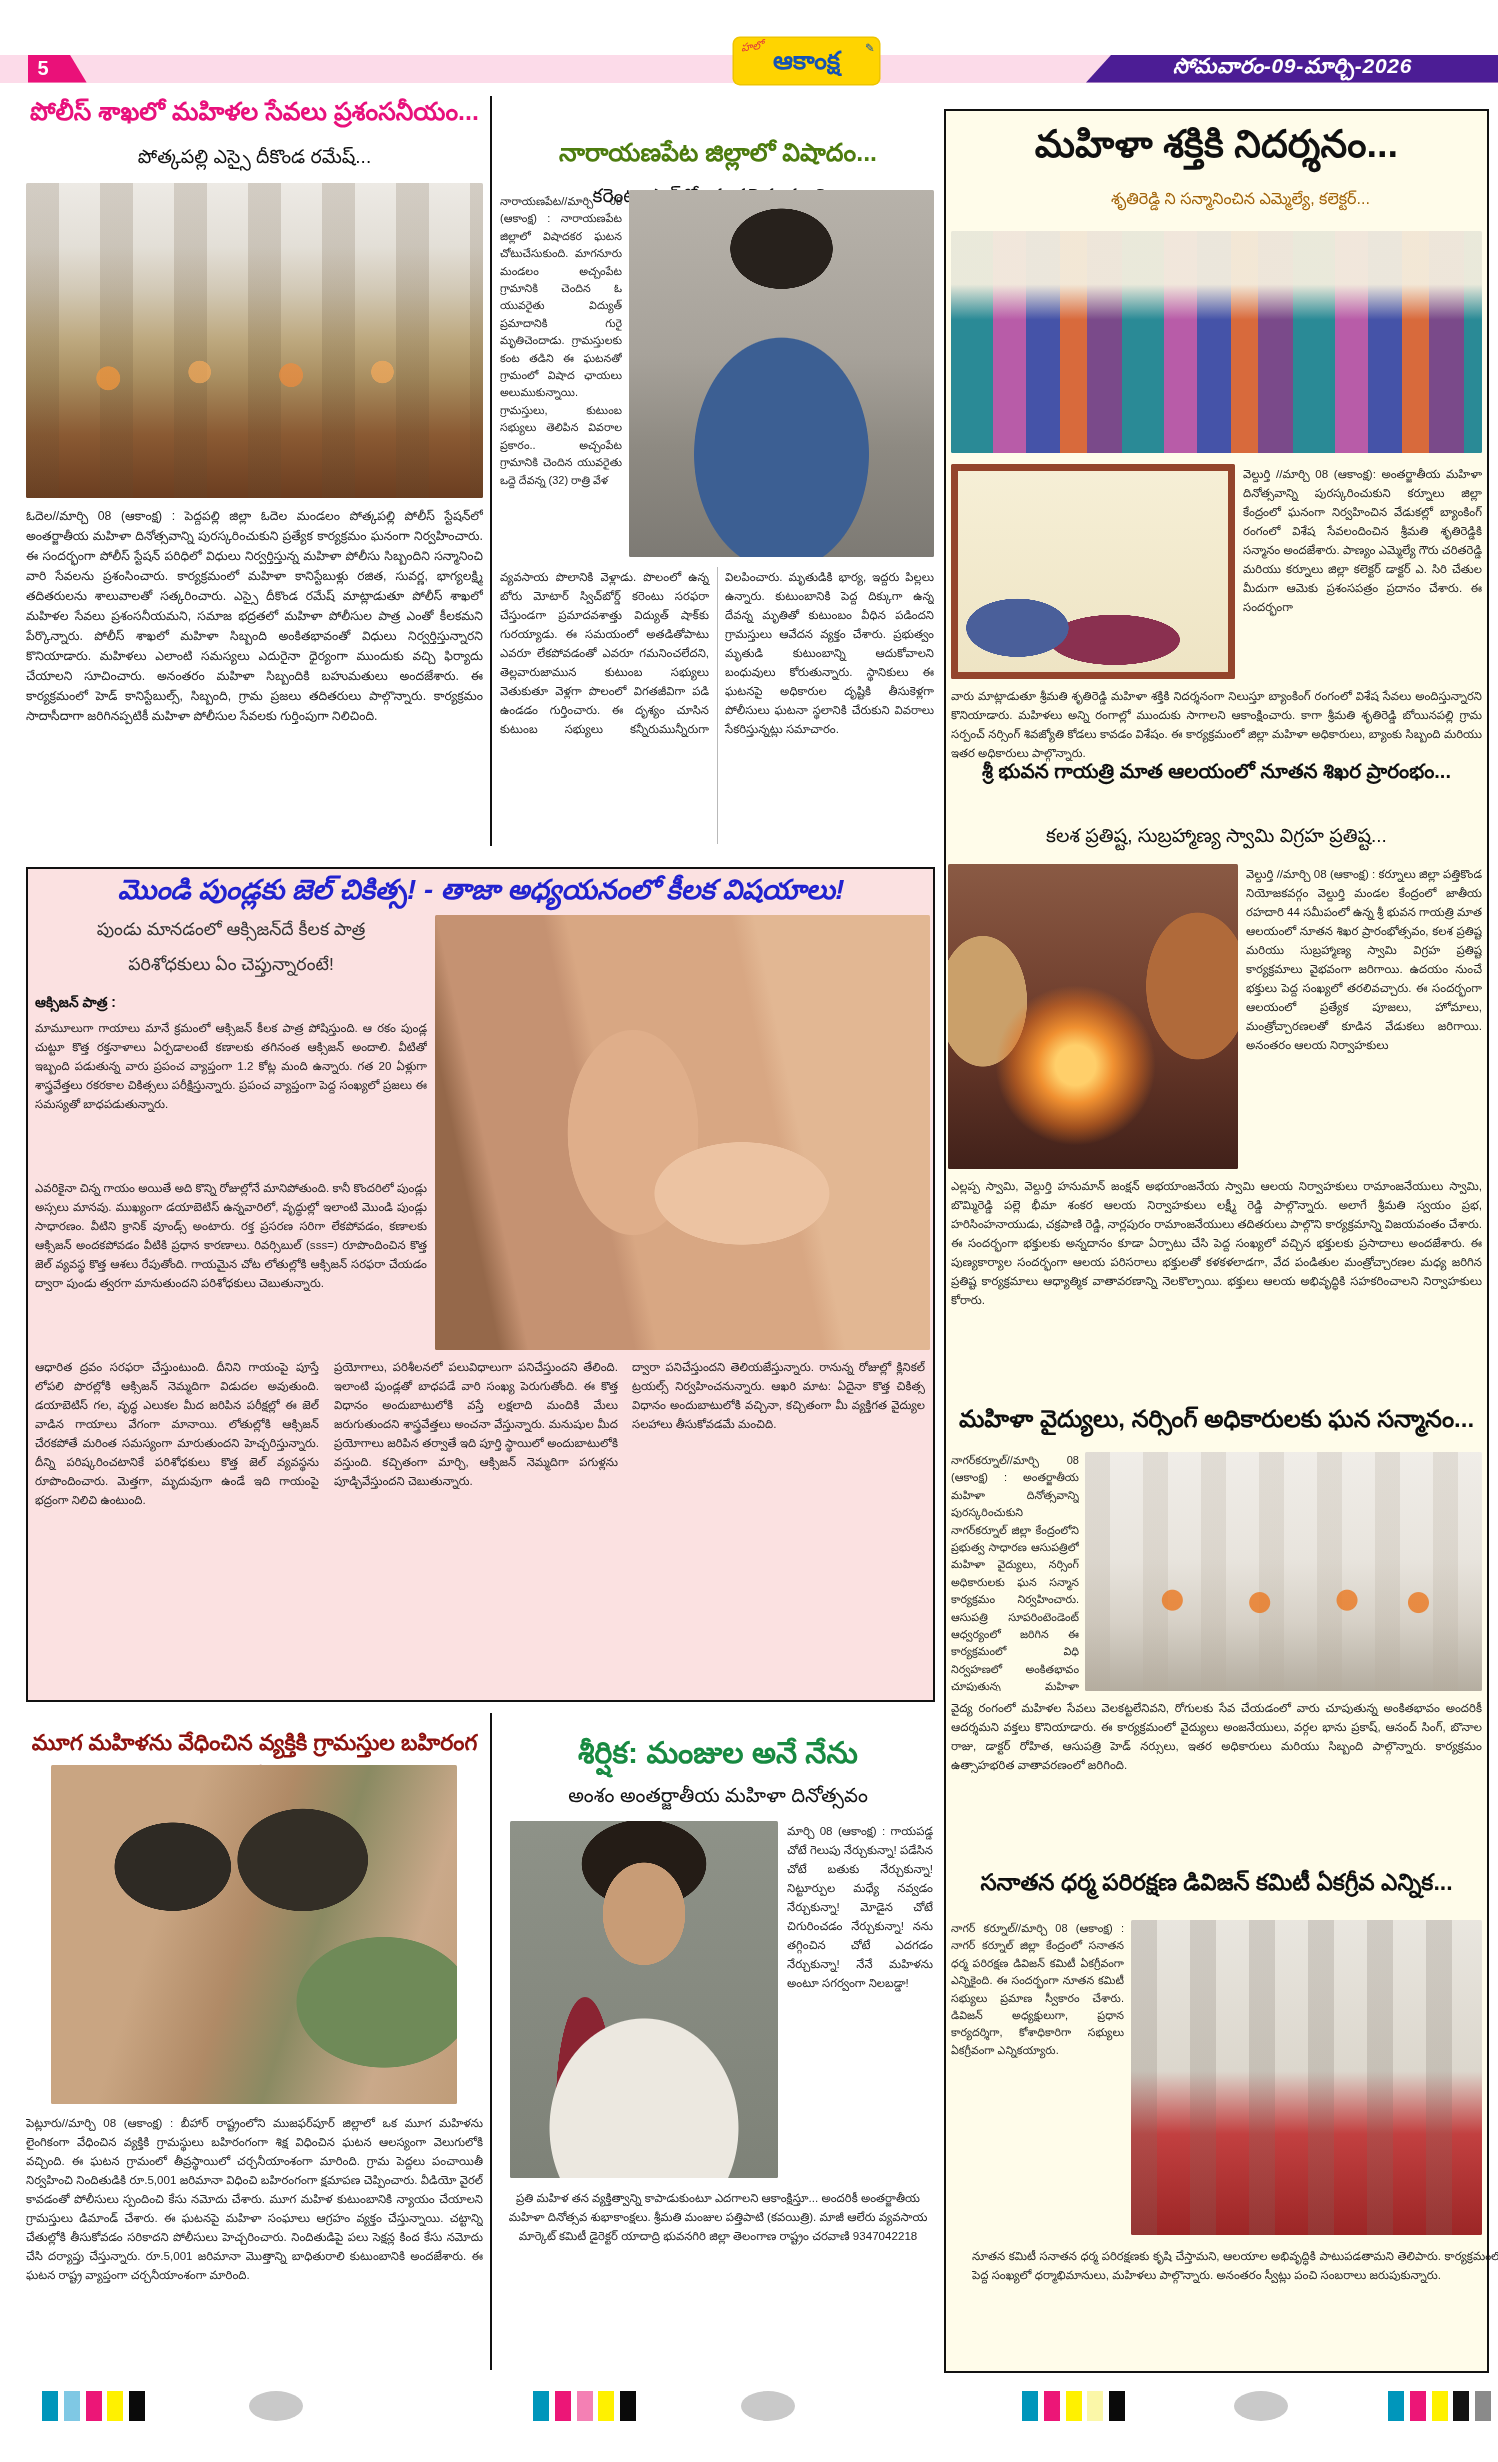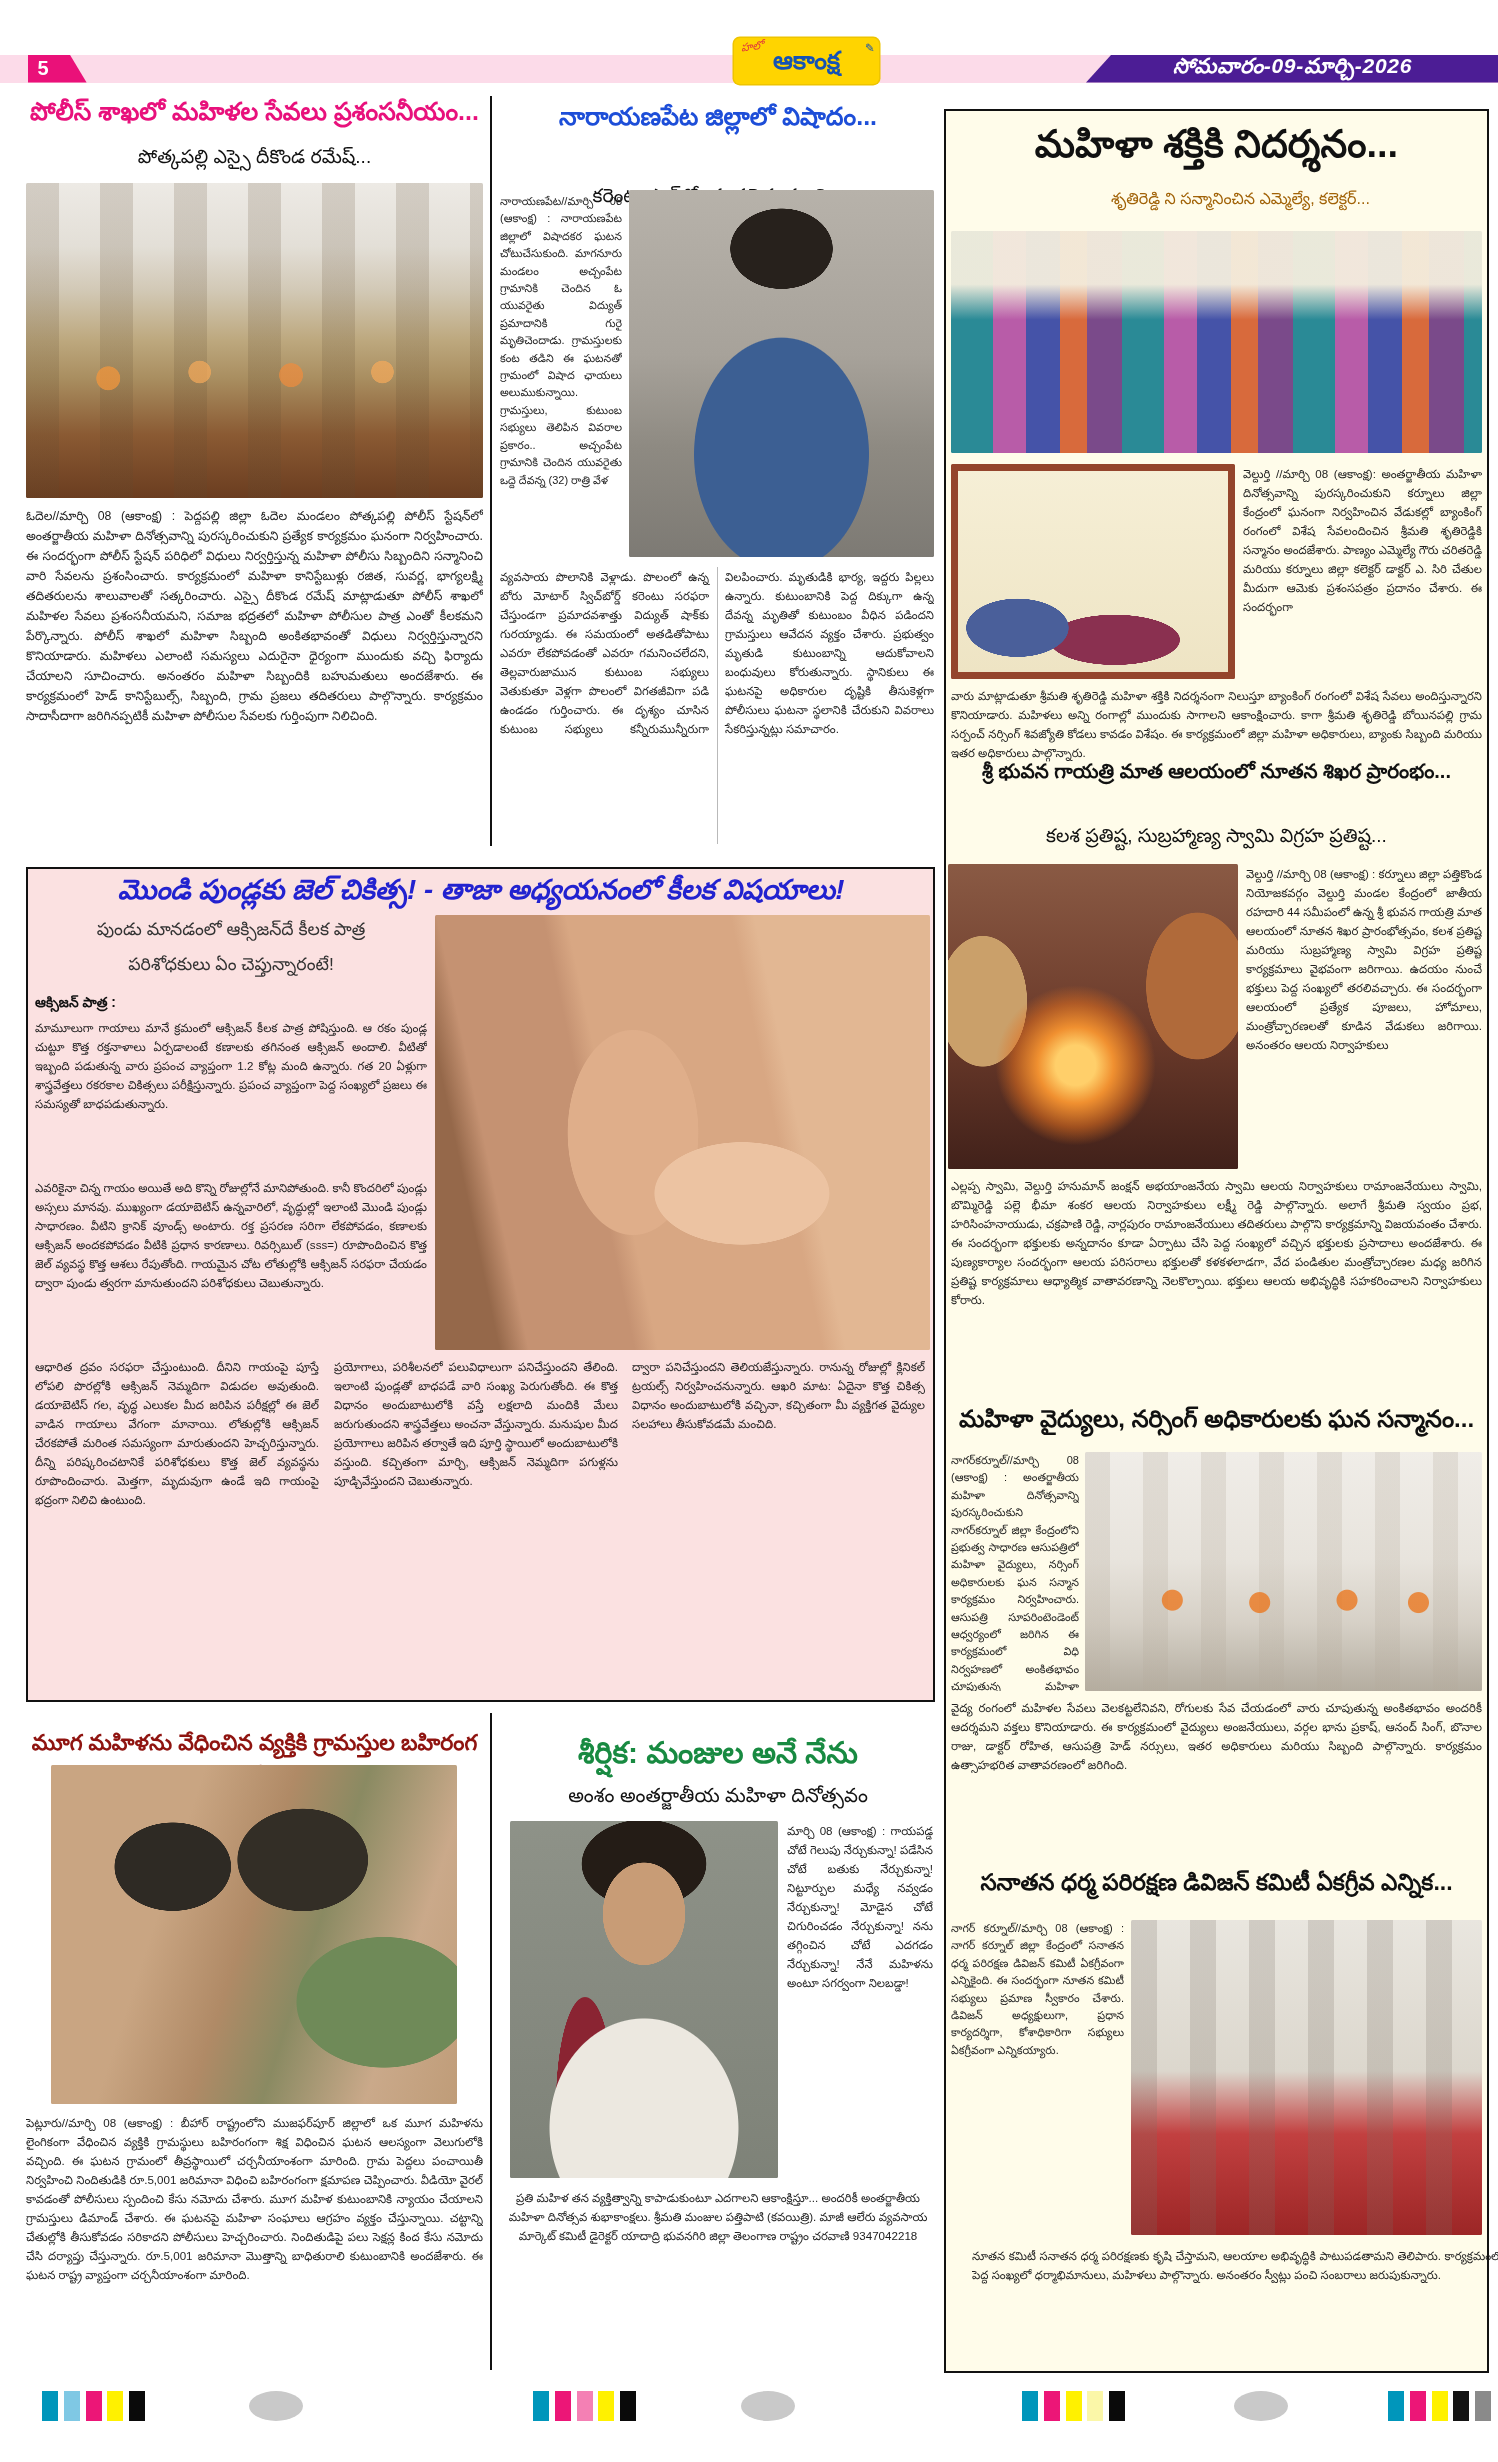--- a/index.html
+++ b/index.html
@@ -22,21 +22,21 @@
             border-radius:5.8px;box-shadow:0 0 0 1.5px #eec400;}
   .mh-pre{position:absolute;left:7.3px;top:1.5px;color:#e23a3a;font-size:11px;font-style:italic;transform:rotate(-8deg);}
   .mh-name{position:absolute;left:0;right:0;bottom:2.9px;text-align:center;color:#1553b5;font-size:25px;font-weight:bold;}
   .mh-pen{position:absolute;right:4.4px;top:2.9px;color:#1553b5;font-size:11.6px;}
 
   
   .vrule{position:absolute;width:1.5px;background:#111;}
 
   
   .h-pink{color:#e8117c;}
-  .h-blue{color:#1d4ed8;}
+  .h-blue{color:#4d7c0f;margin-top:36px;}
   .h-black{color:#111;}
   .h-bannerblue{color:#2222cf;font-style:italic;}
   .h-darkred{color:#8f1410;}
   .h-green{color:#188a41;}
 
   h2,h3{margin:0;padding:0;font-weight:bold;}
 
   
   .right-box{position:absolute;left:944px;top:109px;width:545px;height:2264px;
              background:#fffcea;border:2.2px solid #111;box-sizing:border-box;}

